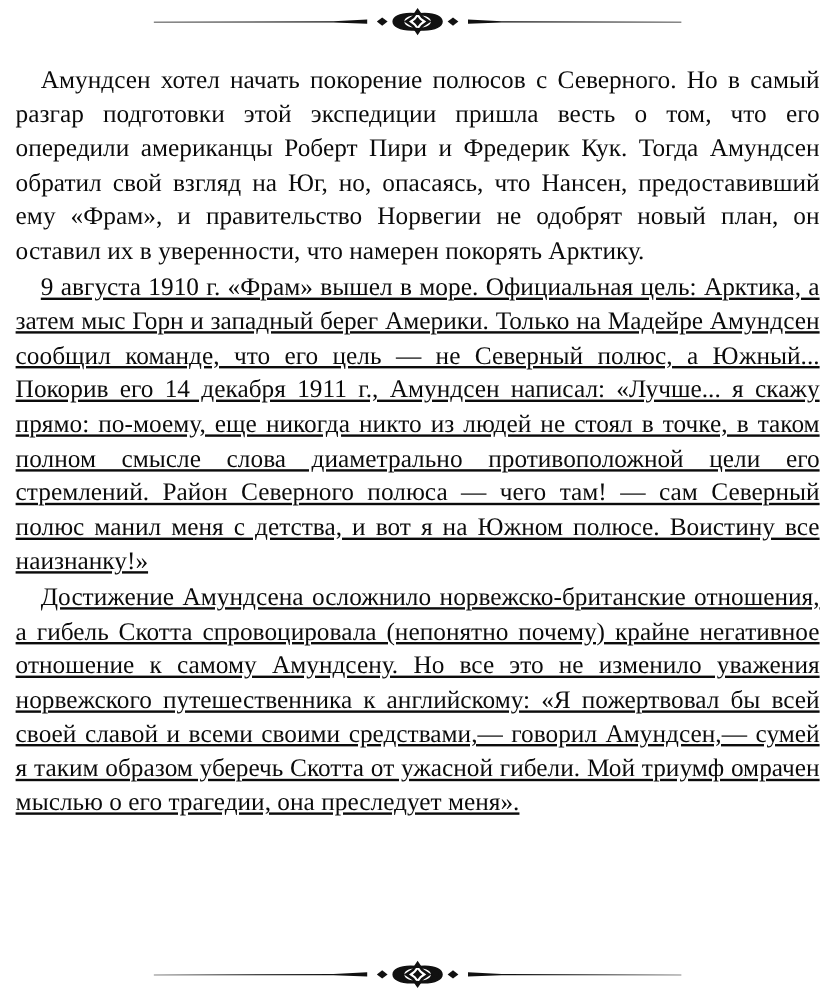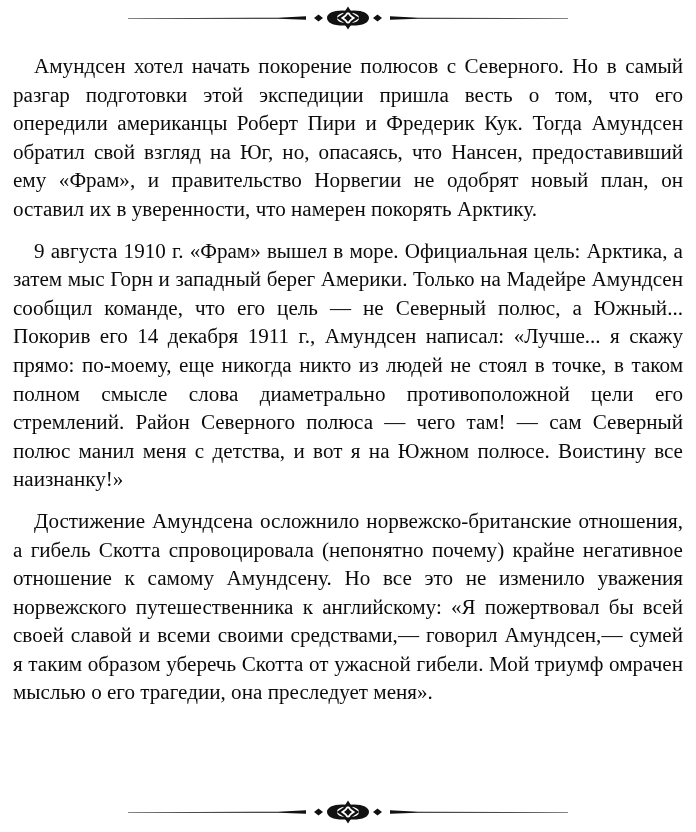--- a/index.html
+++ b/index.html
@@ -46,21 +46,21 @@
     text-align: justify;
     text-align-last: left;
     text-indent: 21px;
     font-size: 21.1px;
     line-height: 28.6px;
     letter-spacing: 0.01px;
     word-spacing: 0px;
     hyphens: manual;
     -webkit-hyphens: manual;
   }
-  p.para + p.para { margin-top: 13px; }
+  p.para + p.para { margin-top: 1px; text-decoration: underline; }
   
   p.para { text-align-last: left; }
 </style>
 </head>
 <body>
 
 <div class="page">
 
   <div class="ornament top">
     <svg width="440" height="26" viewBox="0 0 440 26" aria-hidden="true">

